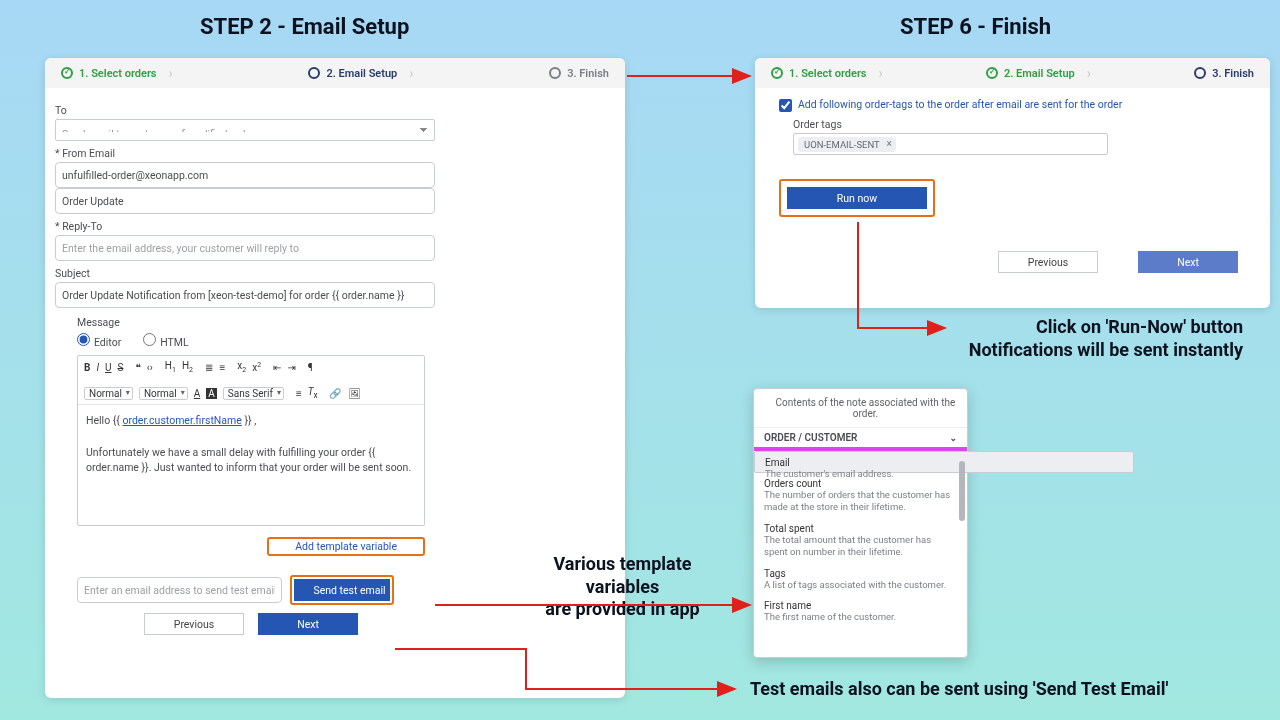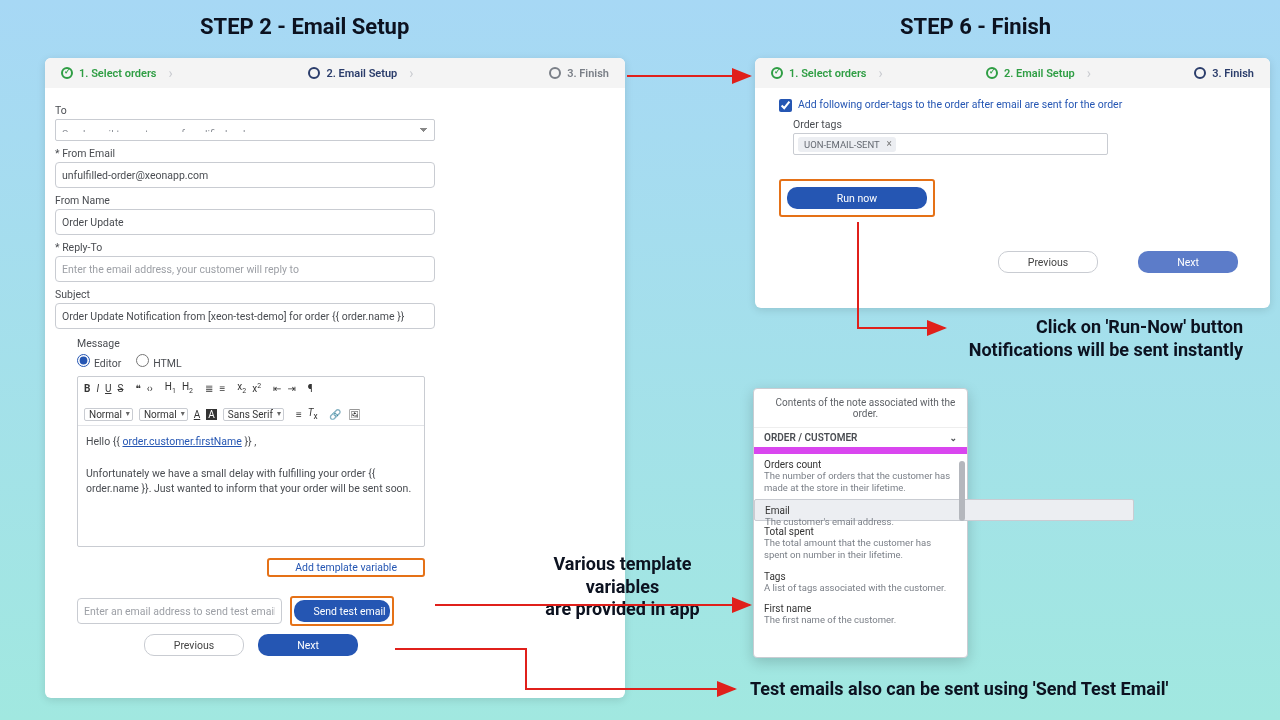--- a/index.html
+++ b/index.html
@@ -52,21 +52,21 @@
     width:380px; height:22px;
     border:1px solid #c9ccd2; border-radius:2px;
     font-size:10.5px; padding:8px 6px; color:#8c9097;
     background:#fff;
     appearance:none;
     background-image: linear-gradient(45deg,transparent 50%,#888 50%),linear-gradient(135deg,#888 50%,transparent 50%);
     background-position: right 10px center, right 6px center;
     background-size:4px 4px,4px 4px; background-repeat:no-repeat;
   }
   .msg-block{ padding-left:22px;}
-  .radio-row{ display:flex; gap:15px; margin:4px 0 6px 0; font-size:10.5px; align-items:center;}
+  .radio-row{ display:flex; gap:22px; margin:4px 0 6px 0; font-size:10.5px; align-items:center;}
   .radio-row input{ accent-color:#2556b3; margin-right:4px;}
   .editor-box{
     width:348px; border:1px solid #c9ccd2; border-radius:2px;
   }
   .toolbar{
     display:flex; flex-wrap:wrap; gap:6px; padding:4px 6px;
     border-bottom:1px solid #e2e4e8; font-size:10px; color:#353535;
     align-items:center;
   }
   .tb{ cursor:default; }
@@ -74,21 +74,21 @@
   .tb-sel::after{content:"▾"; position:absolute; right:2px; font-size:8px; color:#666;}
   .editor-content{
     font-size:10.5px; padding:8px; min-height:120px; color:#4a4d52; line-height:1.5;
   }
   .editor-content u{ color:#2556b3; text-decoration:underline;}
   .link-btn{
     color:#2556b3; font-size:10.5px; text-decoration:none; display:inline-block; padding:4px 25px;
   }
   .hl-orange{ border:2px solid #e57117; border-radius:3px; }
   .btn{
-    border:none; border-radius:10px; font-size:10.5px; height:22px; cursor:pointer;
+    border:none; border-radius:0; font-size:10.5px; height:22px; cursor:pointer;
   }
   .btn-primary{ background:#2556b3; color:#fff;}
   .btn-prev{ background:#fff; border:1px solid #c9ccd2; color:#444; width:100px;}
   .btn-next{ background:#2556b3; color:#fff; width:100px;}
   .btn-next-right{ background:#5c7cc9; color:#fff; width:100px;}
   .test-input{ width:205px;}
   .footer-row{ display:flex; gap:14px; justify-content:center; margin-top:8px;}
   .order-tag{
     display:inline-block; background:#eceef2; color:#656a72; font-size:9.5px;
     padding:2px 16px 2px 6px; border-radius:3px; position:relative;
@@ -100,21 +100,21 @@
   }
   .check-row{ display:flex; gap:6px; font-size:10.5px; color:#2556b3; align-items:flex-start;}
   .check-row input{accent-color:#2556b3; margin-top:1px;}
   .var-popup{
     position:absolute; background:#fff; border:1px solid #c9ccd2; border-radius:4px;
     width:215px; box-shadow:0 4px 14px rgba(0,0,0,.18);
     padding:4px 0;
   }
   .var-popup::-webkit-scrollbar{width:8px;}
   .var-head{ font-size:10px; color:#5f6267; padding:4px 10px 8px 20px;text-align:center;}
-  .var-cat{ font-size:10px; font-weight:600; color:#4a4d52; padding:4px 10px; display:flex; justify-content:space-between; align-items:center; border-top:1px solid #eee; border-bottom:7px solid #d946ef;}
+  .var-cat{ font-size:10px; font-weight:600; color:#4a4d52; padding:4px 10px; display:flex; justify-content:space-between; align-items:center; border-top:1px solid #eee; border-bottom:4px solid #d946ef;}
   .var-item{ padding:5px 10px; }
   .var-item.sel{ background:#eceef2;}
   .var-title{ font-size:10px; color:#333;}
   .var-desc{ font-size:9.5px; color:#7a7f87; line-height:1.25;}
   .scroll-indicator{
     position:absolute; right:2px; top:72px; width:6px; height:60px; background:#b4b7bd; border-radius:3px;
   }
   .annot{
     position:absolute; font-size:18px; font-weight:700; color:#0c1220; line-height:1.25;
   }
@@ -150,21 +150,20 @@
 
   <div class="panel-body">
     <span class="lbl">To</span>
     <select class="sel">
       <option>Send email to customer of qualified orders</option>
     </select>
 
     <span class="lbl">* From Email</span>
     <input class="txt" value="unfulfilled-order@xeonapp.com" style="">
 
-    <span class="lbl">From Name</span>
     <input class="txt" value="Order Update" style="">
 
     <span class="lbl">* Reply-To</span>
     <input class="txt" placeholder="Enter the email address, your customer will reply to" style="">
 
     <span class="lbl">Subject</span>
     <input class="txt" value="Order Update Notification from [xeon-test-demo] for order {{ order.name }}" style="">
 
     <div class="msg-block" style="margin-top:8px;">
       <span class="lbl">Message</span>
@@ -272,27 +271,27 @@
   </div>
 </div>
 
 <div class="var-popup" style="left:753px; top:388px; height:270px;">
   <div class="var-head">Contents of the note associated with the order.</div>
   <div class="var-cat">
     <span>ORDER / CUSTOMER</span>
     <span style="font-size:9px;">⌄</span>
   </div>
   <div id="popup-items">
+      <div class="var-item sel">
+        <div class="var-title">Email</div>
+        <div class="var-desc">The customer's email address.</div>
+      </div>
       <div class="var-item">
         <div class="var-title">Orders count</div>
         <div class="var-desc">The number of orders that the customer has made at the store in their lifetime.</div>
-      </div>
-      <div class="var-item sel">
-        <div class="var-title">Email</div>
-        <div class="var-desc">The customer's email address.</div>
       </div>
       <div class="var-item">
         <div class="var-title">Total spent</div>
         <div class="var-desc">The total amount that the customer has spent on number in their lifetime.</div>
       </div>
       <div class="var-item">
         <div class="var-title">Tags</div>
         <div class="var-desc">A list of tags associated with the customer.</div>
       </div>
       <div class="var-item">

